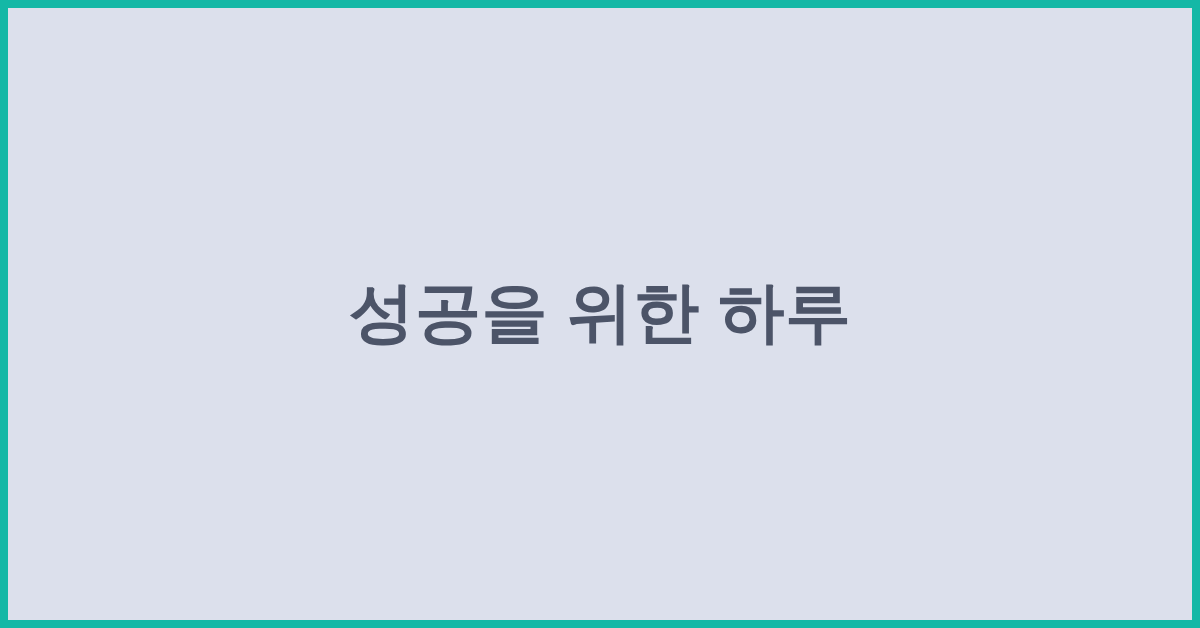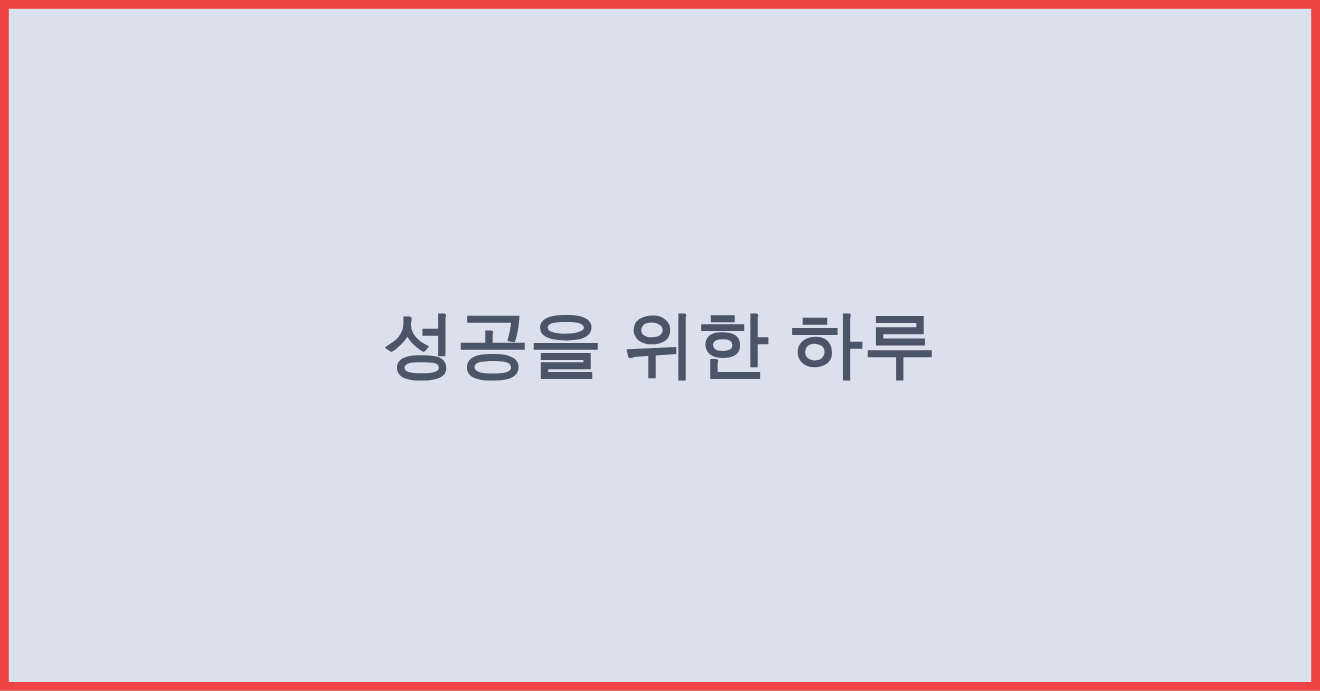--- a/index.html
+++ b/index.html
@@ -15,21 +15,21 @@
     font-family: "Liberation Sans", "DejaVu Sans", sans-serif;
   }
 
   
   .card {
     position: relative;
     box-sizing: border-box;
     width: 1200px;
     height: 628px;
     background: #dce0ec;
-    border: 8px solid #ef4444;
+    border: 8px solid #14b8a6;
     display: flex;
     align-items: center;
     justify-content: center;
   }
 
   .headline-block {
     position: relative;
     width: 100%;
     text-align: center;
     

